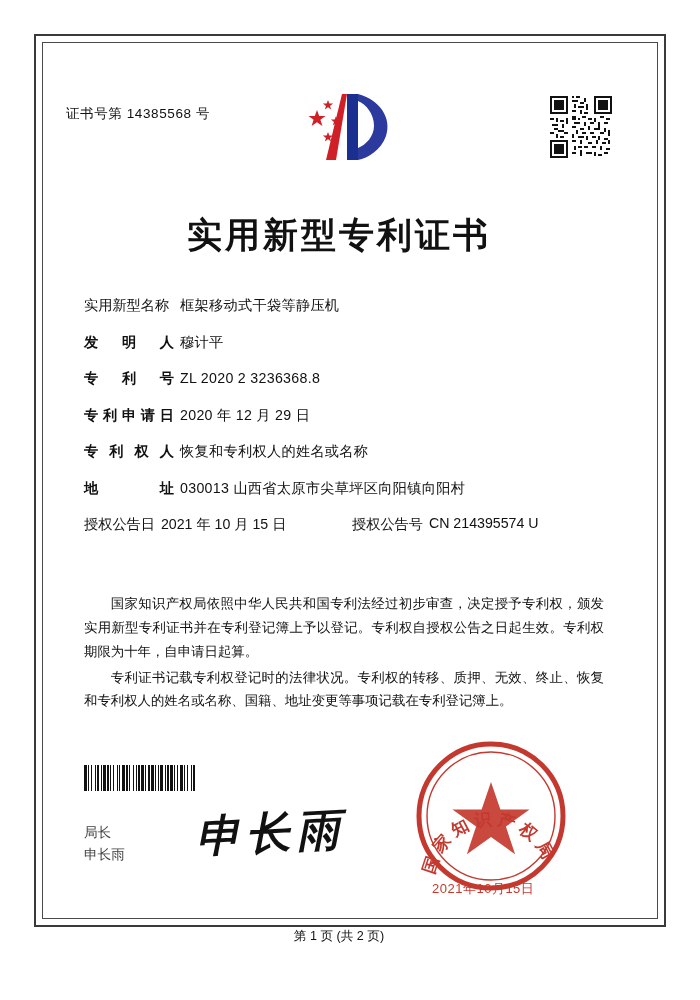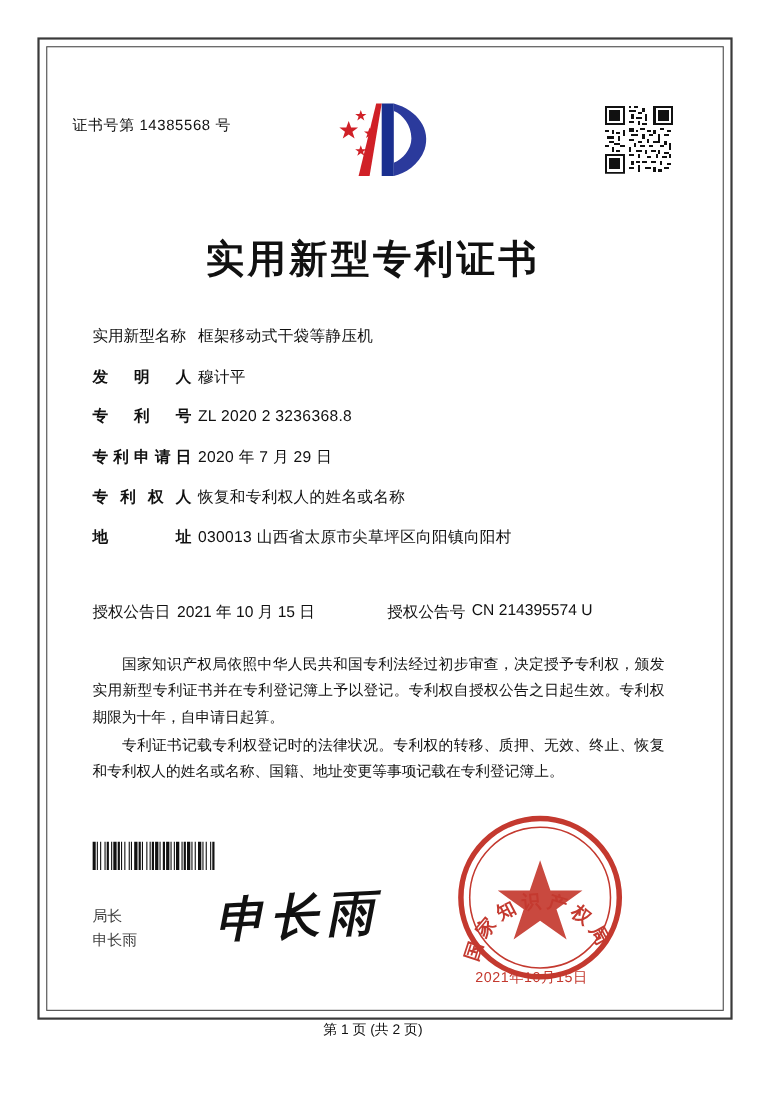--- a/index.html
+++ b/index.html
@@ -119,21 +119,21 @@
 
   .two-col {
     display: flex;
     align-items: baseline;
     font-size: 14.2px;
     color: #111;
     margin-bottom: 17px;
     white-space: nowrap;
   }
   .two-col .col-a { width: 268px; flex: 0 0 268px; display: flex; }
-  .two-col .col-b { flex: 1 1 auto; display: flex; margin-top: 32px; }
+  .two-col .col-b { flex: 1 1 auto; display: flex; }
   .two-col .lbl { flex: 0 0 auto; text-align: center; }
   .two-col .val { margin-left: 6px; }
 
   .paragraphs {
     position: absolute;
     left: 84px;
     top: 592px;
     width: 520px;
     font-size: 13.4px;
     line-height: 1.78;
@@ -343,21 +343,21 @@
     <div class="field-row">
       <span class="field-label spread">发明人</span>
       <span class="field-value">穆计平</span>
     </div>
     <div class="field-row">
       <span class="field-label spread">专利号</span>
       <span class="field-value">ZL 2020 2 3236368.8</span>
     </div>
     <div class="field-row">
       <span class="field-label spread">专利申请日</span>
-      <span class="field-value">2020 年 7 月 29 日</span>
+      <span class="field-value">2020 年 12 月 29 日</span>
     </div>
     <div class="field-row">
       <span class="field-label spread">专利权人</span>
       <span class="field-value">恢复和专利权人的姓名或名称</span>
     </div>
     <div class="field-row">
       <span class="field-label spread">地址</span>
       <span class="field-value">030013 山西省太原市尖草坪区向阳镇向阳村</span>
     </div>
 

